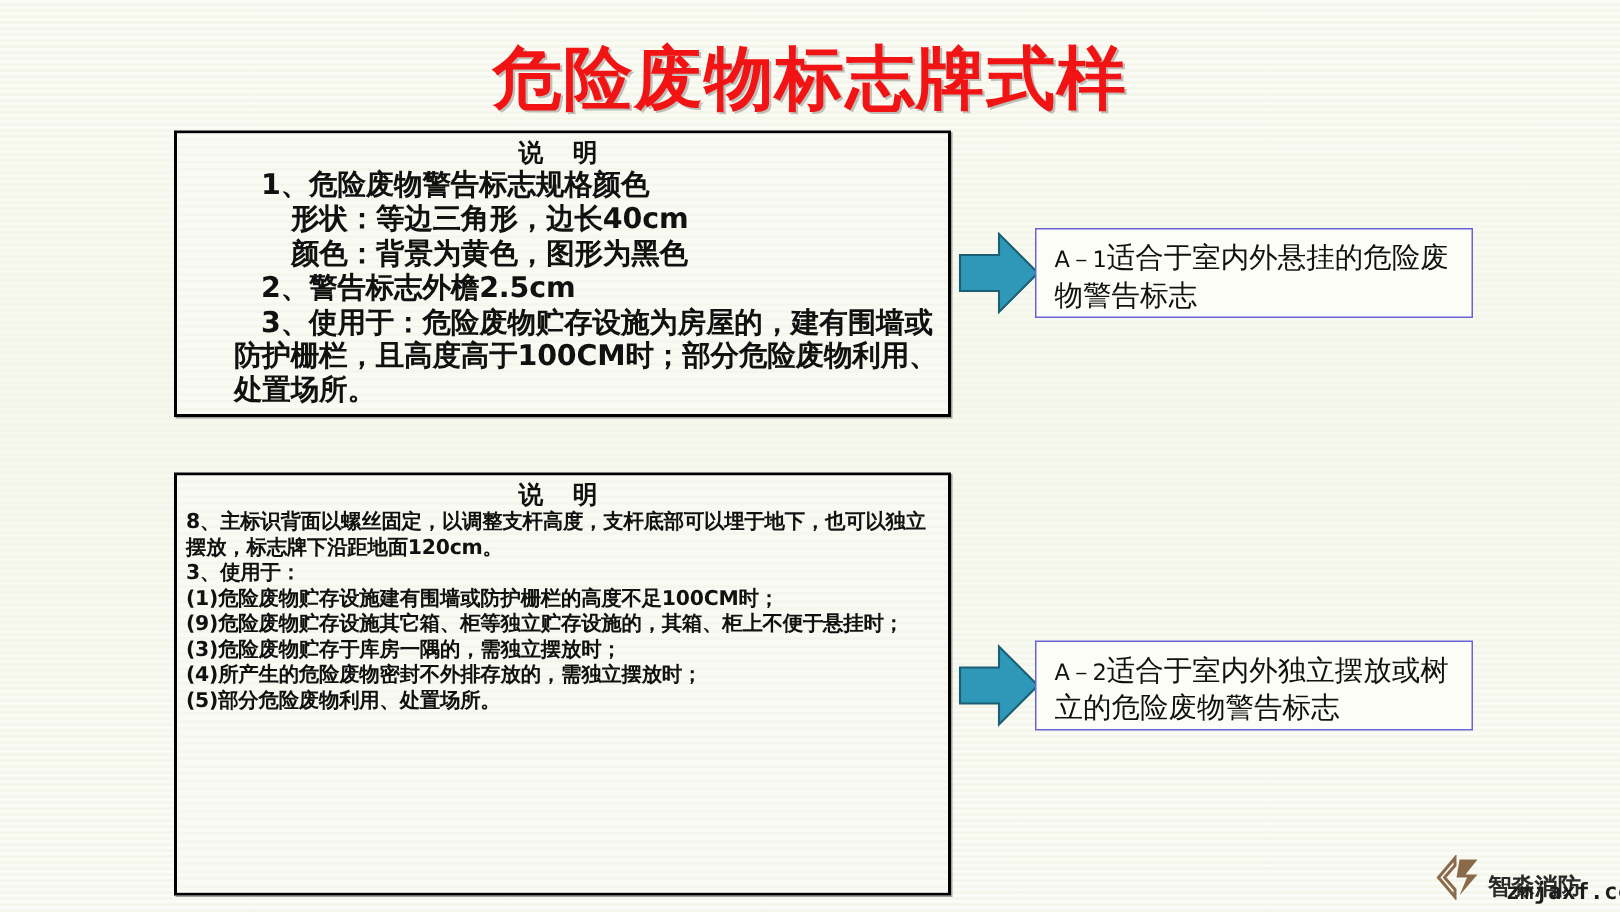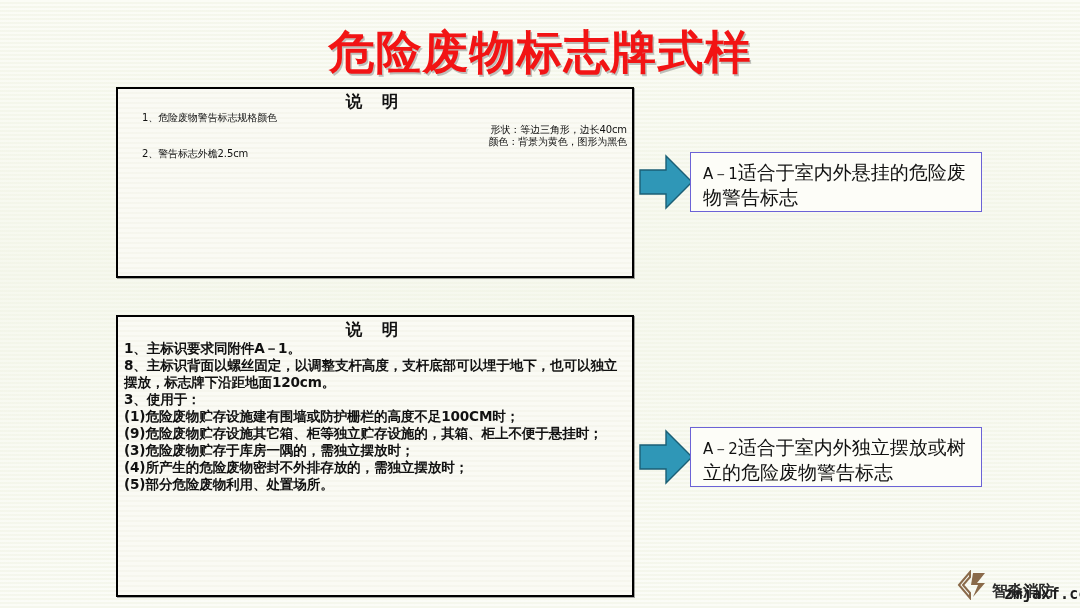--- a/index.html
+++ b/index.html
@@ -86,29 +86,30 @@
   }
   .heading {
     text-align: center;
     font-weight: bold;
     font-size: 16.5px;
     line-height: 1.18;
     letter-spacing: 7px;
     margin-bottom: 1px;
   }
   .body1 {
-    font-size: 10px;
+    font-size: 19px;
     line-height: 1.20;
-    font-weight: normal;
+    font-weight: bold;
     letter-spacing: -0.1px;
+    margin-left: 32px;
   }
   .body1 .ln { white-space: nowrap; }
   .body1 .wrap { white-space: normal; }
   .ind1 { padding-left: 18px; }
-  .ind2 { padding-left: 38px; text-align: right; }
+  .ind2 { padding-left: 38px; }
 
   .body2 {
     font-size: 13.6px;
     line-height: 1.245;
     font-weight: bold;
     letter-spacing: -0.15px;
   }
   .body2 div { }
   .tri {
     position: absolute;
@@ -214,20 +215,21 @@
       </svg>
     </div>
 
     <div class="panel-text">
       <div class="heading">说      明</div>
       <div class="body1">
         <div class="ln ind1">1、危险废物警告标志规格颜色</div>
         <div class="ln ind2">形状：等边三角形，边长40cm</div>
         <div class="ln ind2">颜色：背景为黄色，图形为黑色</div>
         <div class="ln ind1">2、警告标志外檐2.5cm</div>
+        <div class="wrap" style="text-indent:18px;">3、使用于：危险废物贮存设施为房屋的，建有围墙或防护栅栏，且高度高于100CM时；部分危险废物利用、处置场所。</div>
       </div>
     </div>
   </div>
 
   <div class="panel" id="panel2">
 
     <div class="panel-图">
       <svg class="tri" viewBox="0 0 194 278" preserveAspectRatio="xMidYMid meet">
 
         <g>
@@ -266,21 +268,20 @@
           <rect x="93.5" y="96.6" width="1.5" height="4"></rect>
           <rect x="96.3" y="96.6" width="1.5" height="4"></rect>
           <rect x="99.1" y="96.6" width="1.5" height="4"></rect>
         </g>
       </svg>
     </div>
 
     <div class="panel-text">
       <div class="heading">说      明</div>
       <div class="body2">
-        <div>1、主标识要求同附件A－1。</div>
         <div>8、主标识背面以螺丝固定，以调整支杆高度，支杆底部可以埋于地下，也可以独立摆放，标志牌下沿距地面120cm。</div>
         <div>3、使用于：</div>
         <div>(1)危险废物贮存设施建有围墙或防护栅栏的高度不足100CM时；</div>
         <div>(9)危险废物贮存设施其它箱、柜等独立贮存设施的，其箱、柜上不便于悬挂时；</div>
         <div>(3)危险废物贮存于库房一隅的，需独立摆放时；</div>
         <div>(4)所产生的危险废物密封不外排存放的，需独立摆放时；</div>
         <div>(5)部分危险废物利用、处置场所。</div>
       </div>
     </div>
   </div>

